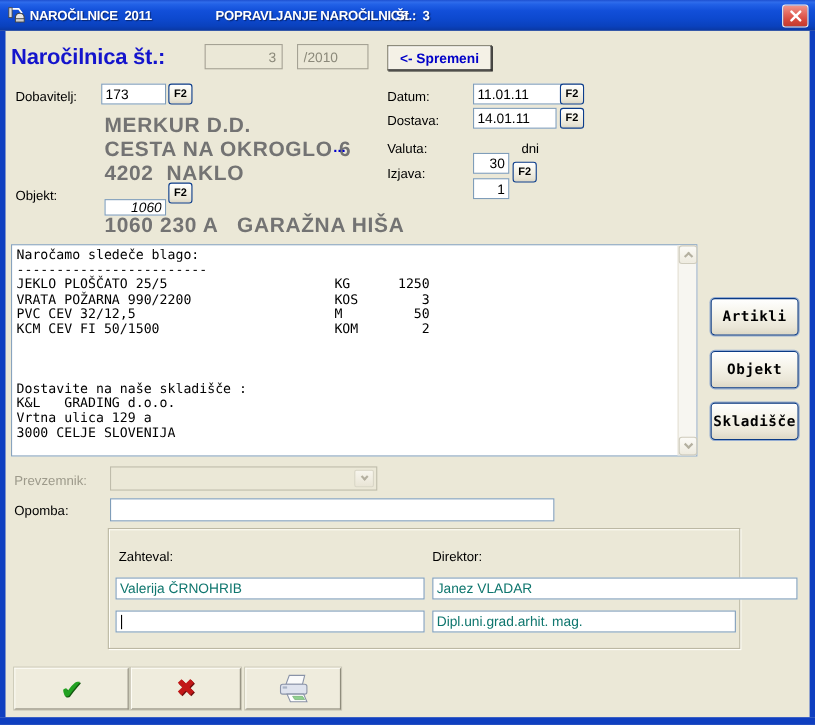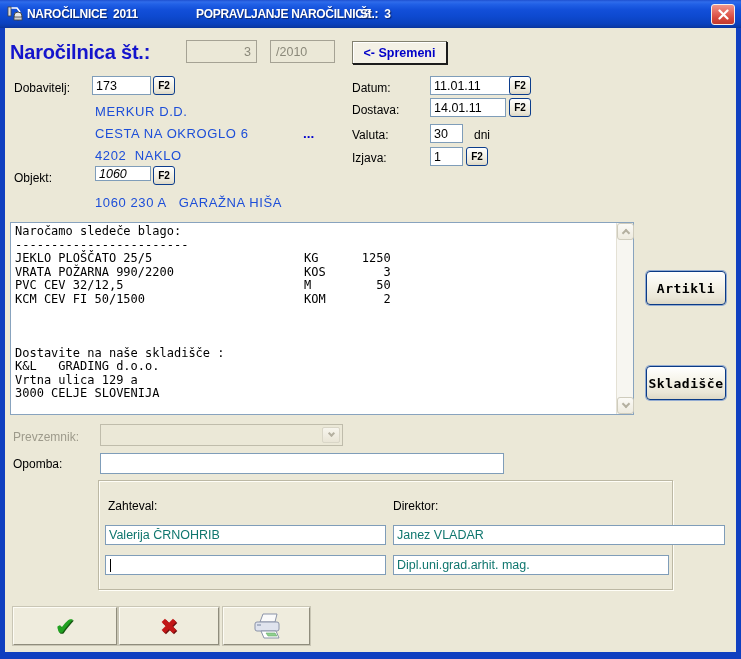--- a/index.html
+++ b/index.html
@@ -22,26 +22,26 @@
   .app-icon{position:absolute;left:7px;top:5px;width:18px;height:18px;}
   .close-btn{
     position:absolute;right:6px;top:4px;width:24px;height:21px;border-radius:3px;
     border:1px solid #f5efe9;
     background:linear-gradient(180deg,#f0968c 0%,#e4675c 40%,#d6483c 70%,#c23a2e 100%);
     display:flex;align-items:center;justify-content:center;cursor:pointer;
   }
   
   .lbl{position:absolute;font-size:12px;color:#000;white-space:pre;}
   .lbl-dis{color:#9d9a8b;}
-  .blue-info{position:absolute;font-size:13px;font-weight:normal;color:#1d4ed8;letter-spacing:0.6px;white-space:pre;}
+  .blue-info{position:absolute;font-size:19px;font-weight:bold;color:#737373;letter-spacing:0.6px;white-space:pre;}
   .inp{
     position:absolute;border:1px solid #7F9DB9;background:#fff;color:#000;
     font-size:12.5px;font-family:"Liberation Sans",sans-serif;padding:1px 3px;outline:none;
   }
-  .inp.center{text-align:left;}
+  .inp.center{text-align:right;margin-top:15px;}
   .inp.blue{color:#0f766e;}
   .inp-dis{
     position:absolute;border:1px solid #a5a294;background:#EBE8D7;color:#8b897a;
     font-size:12.5px;font-family:"Liberation Sans",sans-serif;padding:1px 5px;outline:none;
   }
   .inp-dis.right{text-align:right;}
   .xpbtn{
     position:absolute;border:1px solid #0c3d8c;border-radius:3px;
     background:linear-gradient(180deg,#ffffff 0%,#f6f4ea 40%,#eae6d7 80%,#ddd8c6 100%);
     color:#000;display:flex;align-items:center;justify-content:center;cursor:pointer;
@@ -186,20 +186,21 @@
       <div class="sb-btn" style="top:0;">
         <i class="chev up"></i>
       </div>
       <div class="sb-btn" style="bottom:0;top:auto;">
         <i class="chev down"></i>
       </div>
     </div>
   </div>
 
   <div class="xpbtn sidebtn" style="top:271px;">Artikli</div>
+  <div class="xpbtn sidebtn" style="top:319px;">Objekt</div>
   <div class="xpbtn sidebtn" style="top:366px;">Skladišče</div>
 
   <span class="lbl lbl-dis" style="left:13px;top:430px;">Prevzemnik:</span>
   <div class="combo">
     <span></span>
     <div class="combo-arrow">
       <i class="chev down" style="width:5px;height:5px;"></i>
     </div>
   </div>
 

